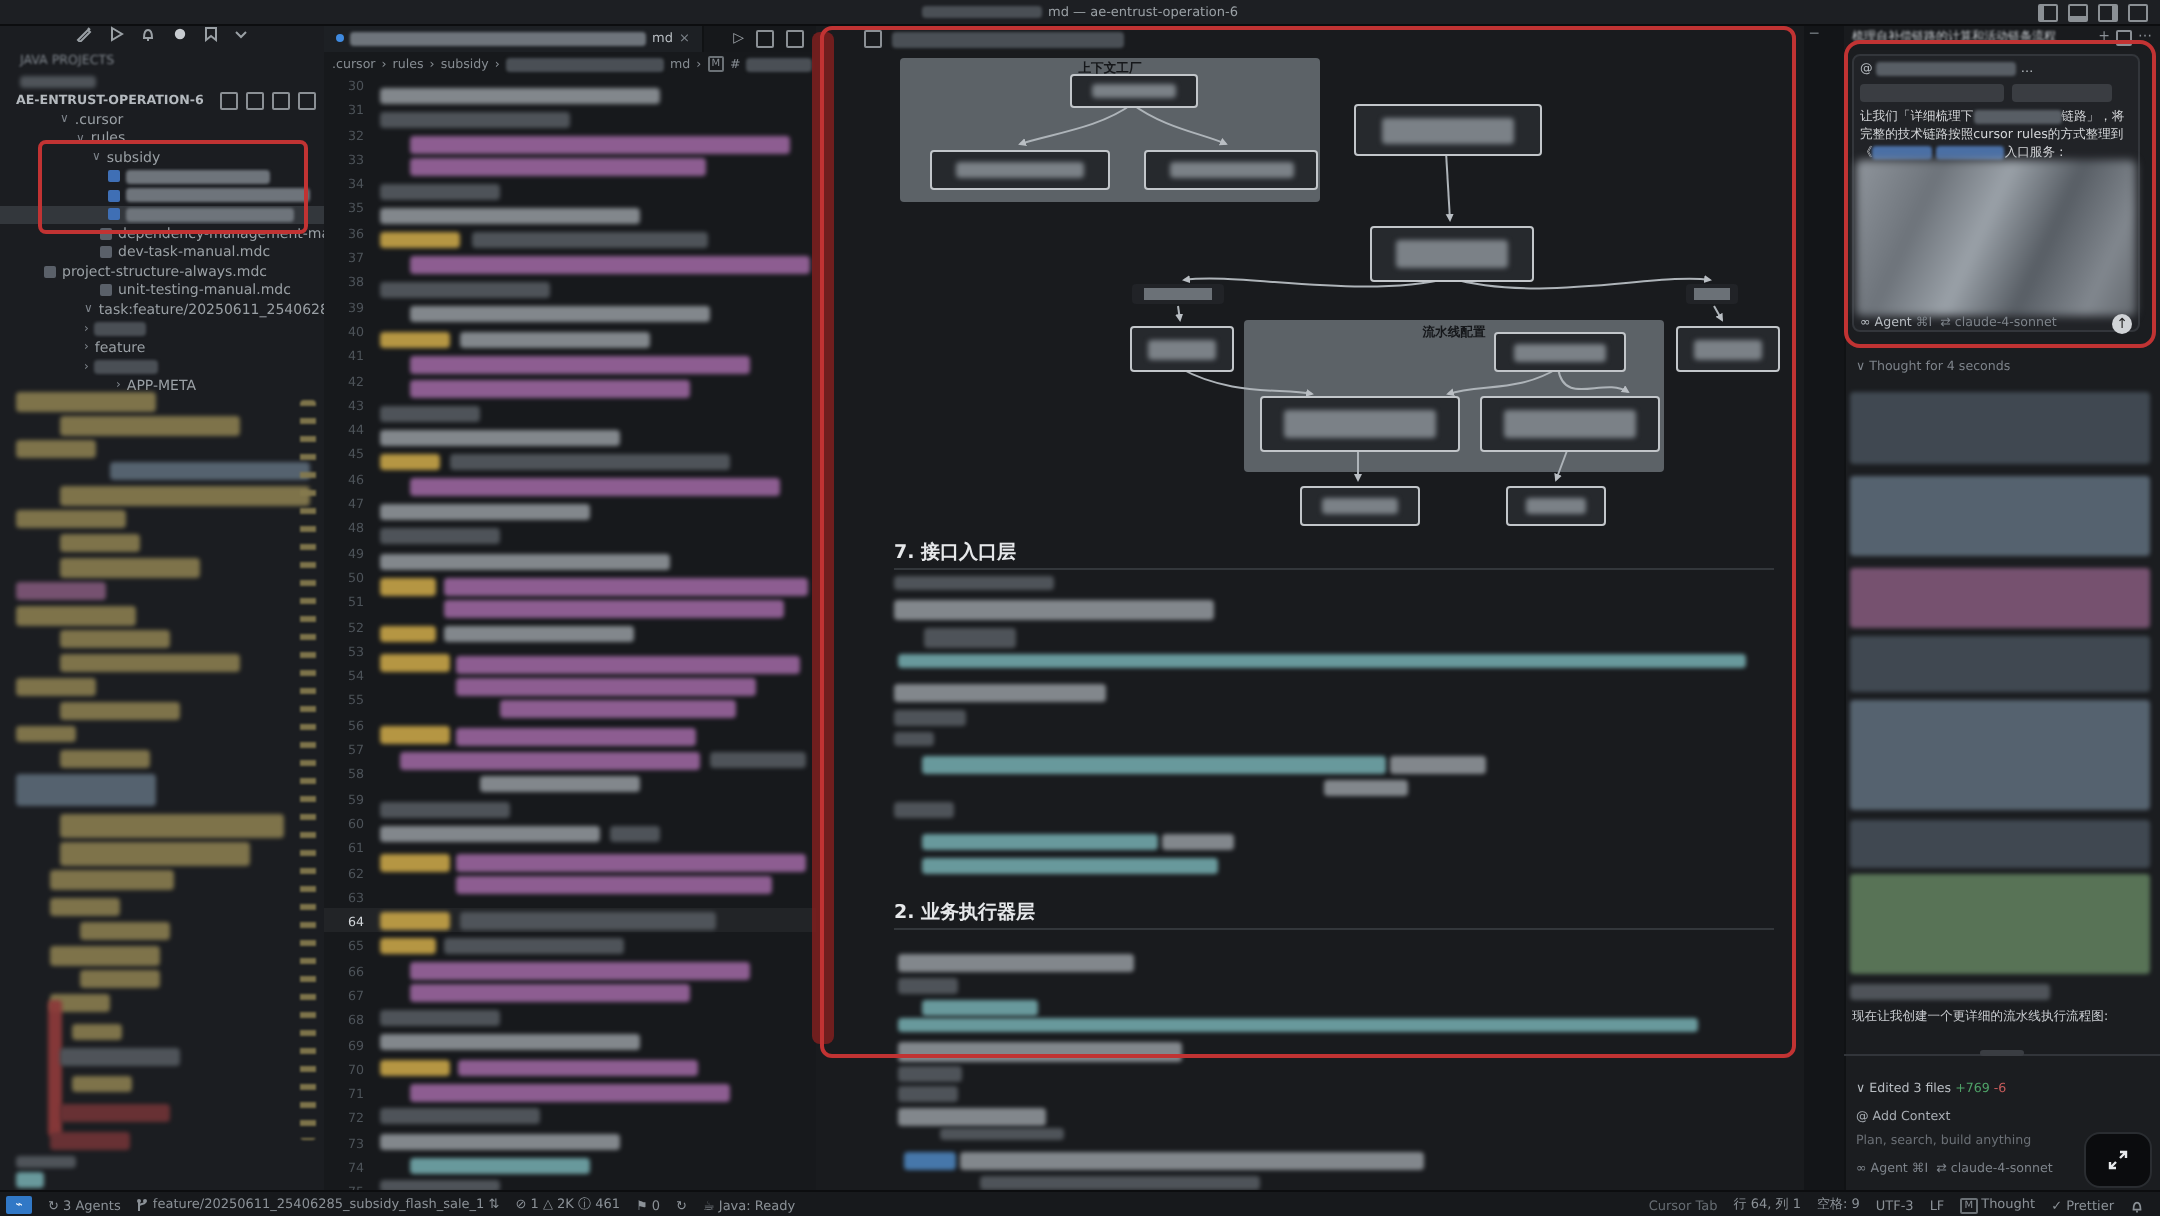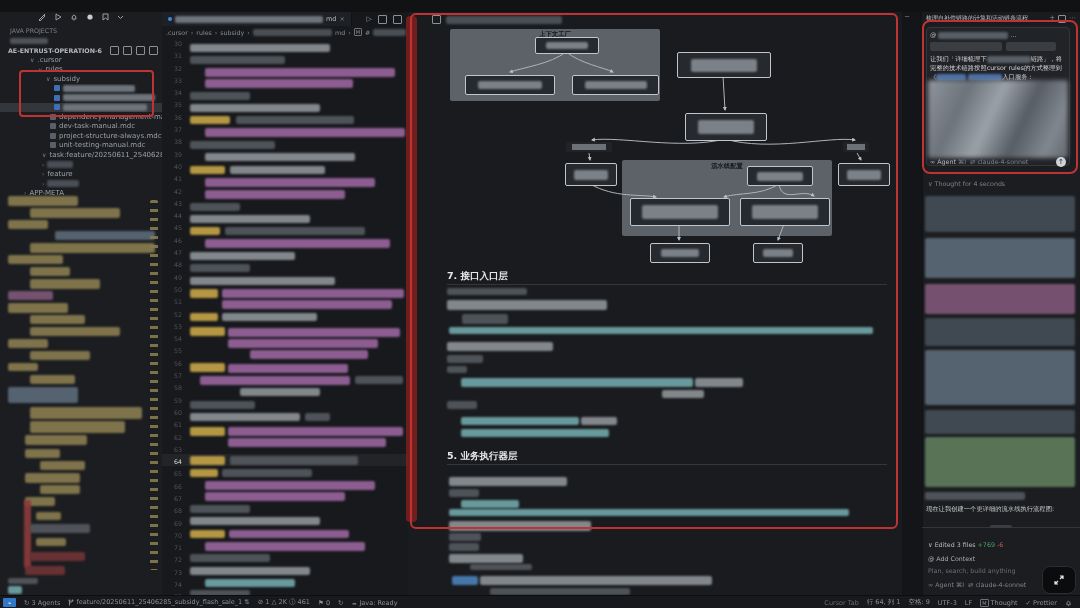--- a/index.html
+++ b/index.html
@@ -150,21 +150,21 @@
         <span class="chip" style="width:84px;"></span>
       </div>
     <div class="trow" style="padding-left:50px;">
         <span class="ficon"></span>
         <span>dependency-management-manual.mdc</span>
       </div>
     <div class="trow" style="padding-left:50px;">
         <span class="ficon"></span>
         <span>dev-task-manual.mdc</span>
       </div>
-    <div class="trow" style="padding-left:50px;">
+    <div class="trow" style="padding-left:22px;">
         <span class="ficon"></span>
         <span>project-structure-always.mdc</span>
       </div>
     <div class="trow" style="padding-left:50px;">
         <span class="ficon"></span>
         <span>unit-testing-manual.mdc</span>
       </div>
     <div class="trow" style="padding-left:42px;">
         <span class="tw">∨</span>
         <span>task:feature/20250611_25406285_subsidy_flash_sal...</span>
@@ -174,21 +174,21 @@
         <span class="chipd" style="width:26px;"></span>
       </div>
     <div class="trow" style="padding-left:42px;">
         <span class="tw">›</span>
         <span>feature</span>
       </div>
     <div class="trow" style="padding-left:42px;">
         <span class="tw">›</span>
         <span class="chipd" style="width:32px;"></span>
       </div>
-    <div class="trow" style="padding-left:24px;">
+    <div class="trow" style="padding-left:58px;">
         <span class="tw">›</span>
         <span>APP-META</span>
       </div>
   </div>
 
   <div id="tabbar" class="abs">
     <div class="tab">
       <span class="bluedot"></span>
       <span class="chip" style="width:148px;"></span>
       <span>md</span>
@@ -335,21 +335,21 @@
     </div>
   <div class="dnode" style="left:650px;top:243px;width:58px;height:18px;">
       <span class="nb" style="width:38px;height:8px;"></span>
     </div>
   <div class="dnode" style="left:753px;top:243px;width:48px;height:18px;">
       <span class="nb" style="width:30px;height:8px;"></span>
     </div>
 
   <div class="ph" style="left:447px;top:270px;">7. 接口入口层</div>
   <div class="phr" style="left:447px;top:284px;width:440px;"></div>
-  <div class="ph" style="left:447px;top:450px;">5. 业务执行器层</div>
+  <div class="ph" style="left:447px;top:450px;">2. 业务执行器层</div>
   <div class="phr" style="left:447px;top:464px;width:440px;"></div>
 
   <div id="chattab">
     <span class="title">梳理自补偿链路的计算和活动链条流程</span>
     <span class="cicon">+</span>
     <span class="sicon" style="width:6px;height:6px;"></span>
     <span class="cicon">⋯</span>
   </div>
   <div id="inputcard"></div>
   <div class="abs t6" style="left:930px;top:30px;color:#b8bdc2;">
@@ -526,20 +526,30 @@
       <div class="blob c-s2" style="left: 925px; top: 410px; width: 150px; height: 24px;"></div>
       <div class="blob c-gr" style="left: 925px; top: 437px; width: 150px; height: 50px;"></div>
       <div class="blob c-dg" style="left: 925px; top: 492px; width: 100px; height: 8px;"></div>
     </div>
 
   <div id="redband"></div>
   <div class="redbox" style="left:410px;top:13px;width:484px;height:512px;"></div>
   <div class="redbox" style="left:922px;top:20px;width:152px;height:150px;border-radius:8px;"></div>
   <div class="redbox" style="left:19px;top:70px;width:131px;height:43px;border-radius:4px;"></div>
 
+  <div id="titlebar" class="abs">
+    <span class="chipd" style="width:60px;height:6px;margin-right:3px;"></span>
+    <span>md — ae-entrust-operation-6</span>
+    <span class="winicons">
+      <span class="winicon l"></span>
+      <span class="winicon b"></span>
+      <span class="winicon r"></span>
+      <span class="winicon"></span>
+    </span>
+  </div>
 
   <div id="statusbar" class="abs">
     <div class="sl">
       <span class="bluesq">⌁</span>
       <span>↻ <span>3 Agents</span></span>
       <span><svg width="6" height="8" viewBox="0 0 6 8" style="display:inline-block;vertical-align:middle;">
             <path d="M1.5 1.5 v5 M1.5 4 C1.5 2.5 4.5 3.5 4.5 2" stroke="#8b9197" fill="none"></path>
             <circle cx="1.5" cy="1.5" r="1" fill="#8b9197"></circle>
             <circle cx="4.5" cy="1.5" r="1" fill="#8b9197"></circle>
           </svg> <span>feature/20250611_25406285_subsidy_flash_sale_1</span> <span>⇅</span></span>

